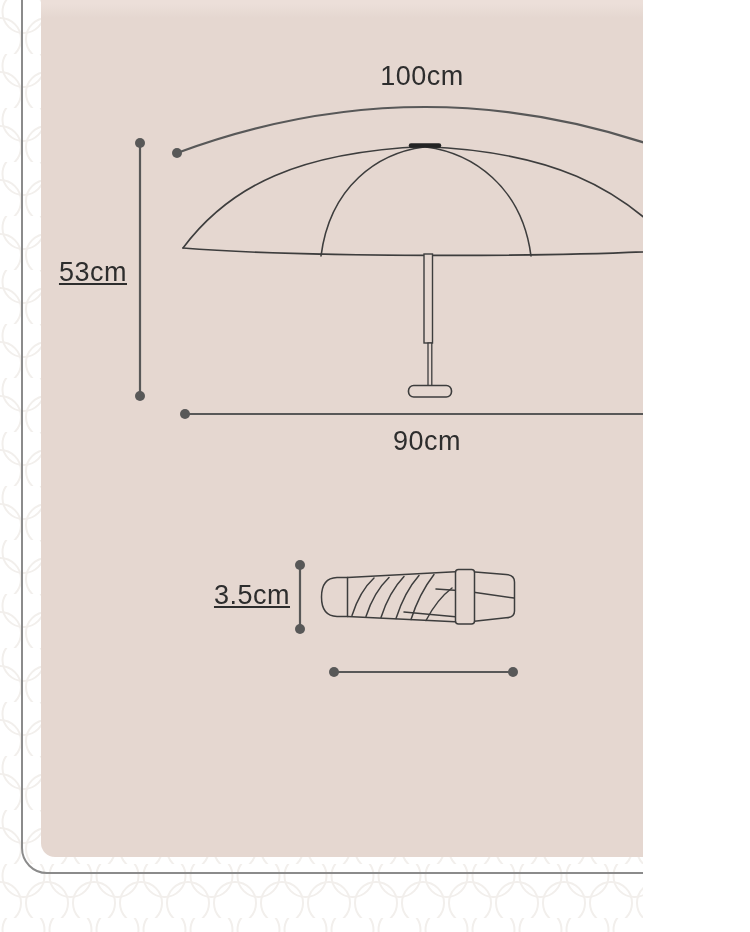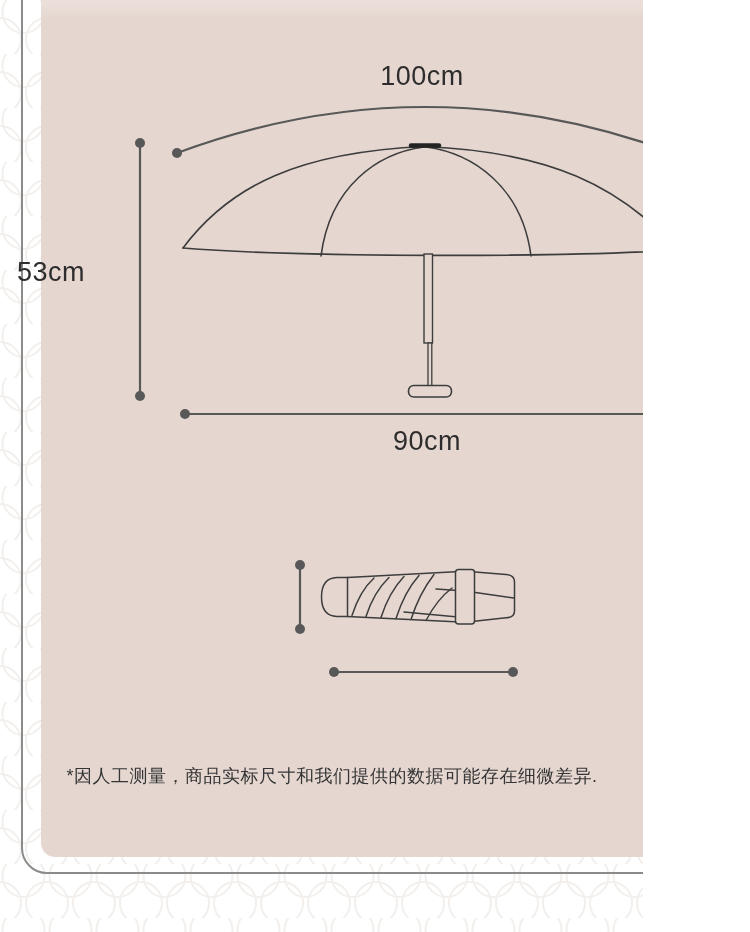--- a/index.html
+++ b/index.html
@@ -24,21 +24,21 @@
     background:linear-gradient(180deg,#ecdfd9 0px,#ecdfd9 52px,#e5d7d0 66px,#e5d7d0 100%);
     border-radius:0 0 14px 14px;
   }
   .diagram{position:absolute;left:0;top:0;z-index:3;}
   .label{
     position:absolute;z-index:4;
     color:#2d2d2d;font-size:27px;line-height:30px;
     letter-spacing:0.5px;white-space:nowrap;
   }
   .label.center{text-align:center;}
-  .label.right{}
+  .label.right{text-align:right;text-decoration:underline;}
   .footnote{
     position:absolute;z-index:4;
     left:42px;width:580px;top:764px;
     text-align:center;color:#353535;
     font-size:18px;line-height:24px;letter-spacing:0.5px;
     white-space:nowrap;
   }
 </style>
 </head>
 <body>
@@ -132,17 +132,17 @@
       <circle cx="513" cy="672" r="5" fill="#585858" stroke="none"></circle>
     </g>
   </svg>
 
   <div class="label center" style="left:342px;top:61px;width:160px;">100cm</div>
 
   <div class="label right" style="left:17px;top:257px;width:110px;">53cm</div>
 
   <div class="label center" style="left:347px;top:426px;width:160px;text-align:center;">90cm</div>
 
+  <div class="label right" style="left:160px;top:580px;width:130px;">3.5cm</div>
 
 
-  <div class="footnote">*因人工测量，商品实标尺寸和我们提供的数据可能存在细微差异.</div>
 
 </div>
 
 </body></html>

